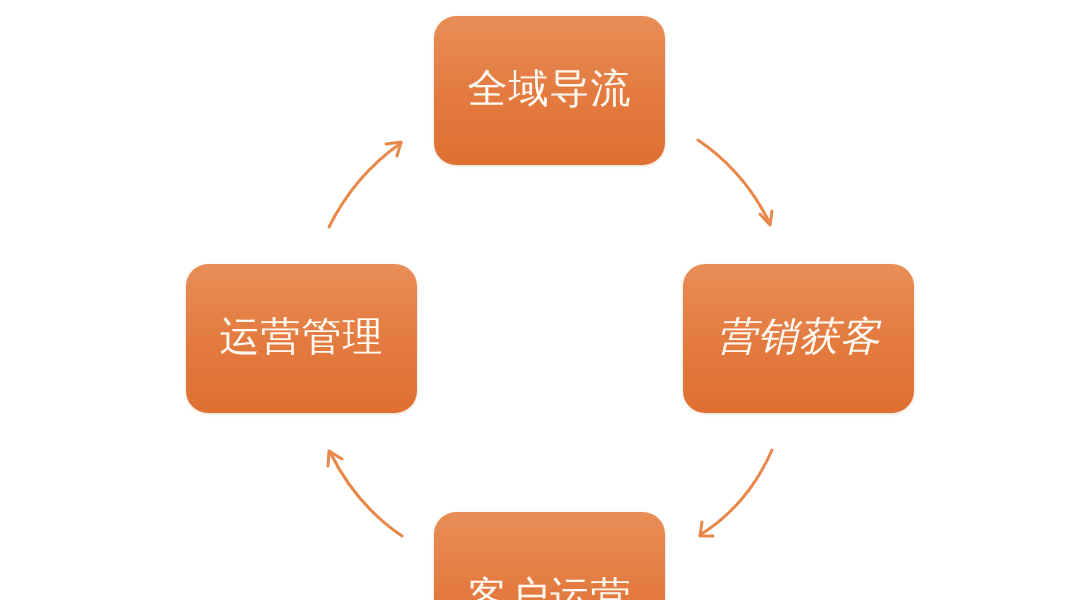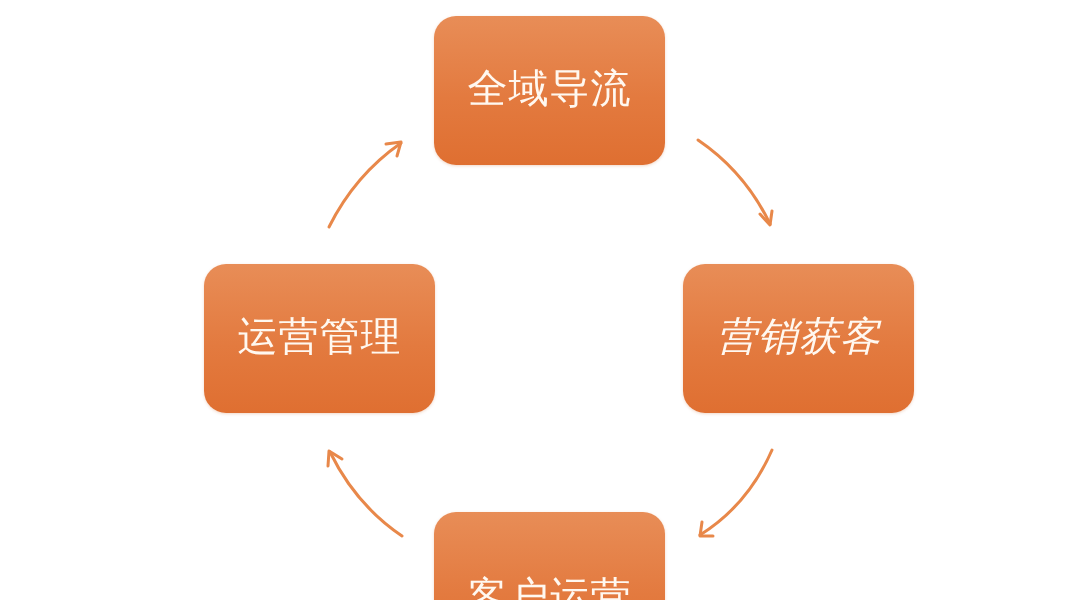--- a/index.html
+++ b/index.html
@@ -12,21 +12,21 @@
     position: absolute; width: 231px; height: 149px;
     border-radius: 22px;
     background: linear-gradient(to bottom, #e88d57 0%, #e37a3f 55%, #df6f31 100%);
     box-shadow: 0 1px 3px rgba(200,100,40,0.25);
     display: flex; align-items: center; justify-content: center;
     color: #fff8f0; font-size: 40px; letter-spacing: 1px;
   }
   .node span { transform: translateY(-2px); }
   #n-top { left: 434px; top: 16px; }
   #n-right { left: 683px; top: 264px; font-style: italic; }
-  #n-left { left: 204px; top: 264px; }
+  #n-left { left: 186px; top: 264px; }
   #n-bottom { left: 434px; top: 512px; }
   #n-bottom span { transform: translateY(10px); }
   svg.arrows { position: absolute; left: 0; top: 0; width: 1066px; height: 600px; pointer-events: none; }
 </style>
 </head>
 <body>
 
 <div class="node" id="n-top">
   <span>全域导流</span>
 </div>

